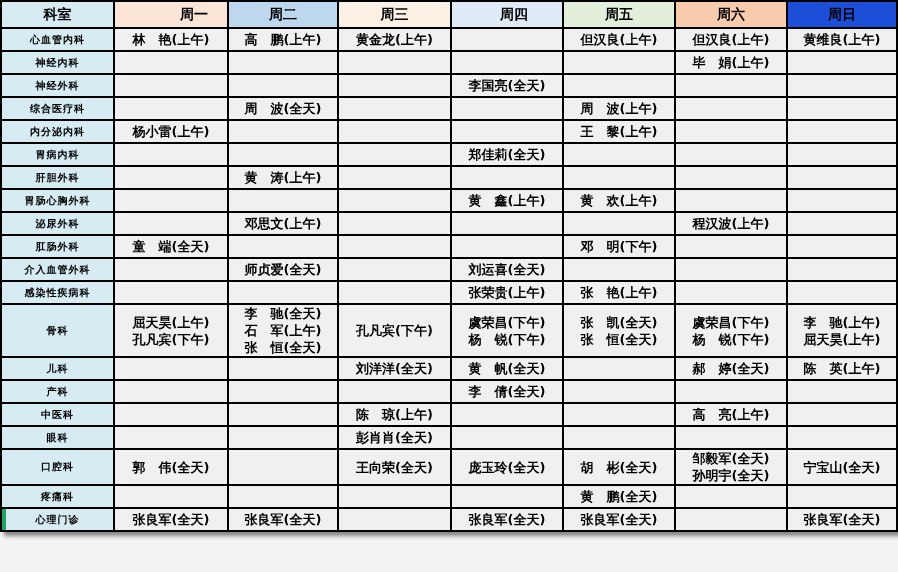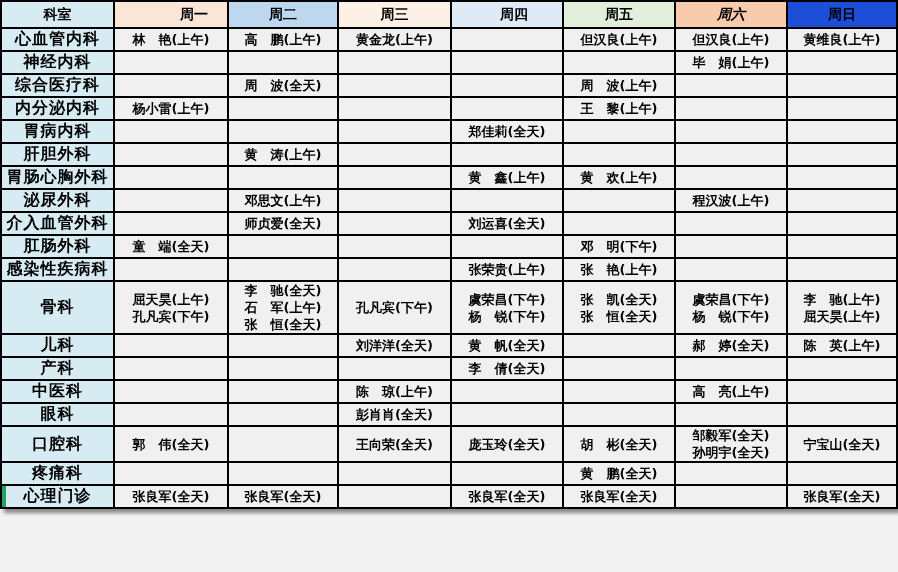--- a/index.html
+++ b/index.html
@@ -34,21 +34,21 @@
   }
   thead th {
     height: 25px;
     font-size: 14px;
   }
   thead th.corner {
     background: var(--dept-bg, #d6ebf2);
   }
   tbody th.dept {
     background: var(--dept-bg, #d6ebf2);
-    font-size: 16px;
+    font-size: 10px;
     height: 21px;
     letter-spacing: 1px;
   }
   td.cell {
     background: var(--cell-bg, #f0f0f0);
     font-size: 13px;
     height: 21px;
   }
   td.cell .entry {
     line-height: 17px;
@@ -74,21 +74,21 @@
       <col style="width:110px">
     </colgroup>
     <thead>
       <tr id="header-row">
         <th class="corner">科室</th>
       <th style="background: rgb(251, 229, 214); padding-left: 48px;">周一</th>
           <th style="background: rgb(189, 215, 238);">周二</th>
           <th style="background: rgb(253, 240, 228); border-radius: 12px;">周三</th>
           <th style="background: rgb(222, 234, 246); padding-left: 16px;">周四</th>
           <th style="background: rgb(226, 239, 218); margin-top: 36px;">周五</th>
-          <th style="background: rgb(248, 203, 173); font-style: italic;">周六</th>
+          <th style="background: rgb(248, 203, 173);">周六</th>
           <th style="background: #1d4ed8;">周日</th>
         </tr>
     </thead>
     <tbody id="schedule-body">
         <tr>
           <th class="dept">心血管内科</th>
           <td class="cell">
             <div class="entry">林　艳(上午)</div>
           </td>
           <td class="cell">
@@ -114,20 +114,32 @@
           <td class="cell"></td>
           <td class="cell"></td>
           <td class="cell"></td>
           <td class="cell"></td>
           <td class="cell">
             <div class="entry">毕　娟(上午)</div>
           </td>
           <td class="cell"></td>
         </tr>
         <tr>
+          <th class="dept">神经外科</th>
+          <td class="cell"></td>
+          <td class="cell"></td>
+          <td class="cell"></td>
+          <td class="cell">
+            <div class="entry">李国亮(全天)</div>
+          </td>
+          <td class="cell"></td>
+          <td class="cell"></td>
+          <td class="cell"></td>
+        </tr>
+        <tr>
           <th class="dept">综合医疗科</th>
           <td class="cell"></td>
           <td class="cell">
             <div class="entry">周　波(全天)</div>
           </td>
           <td class="cell"></td>
           <td class="cell"></td>
           <td class="cell">
             <div class="entry">周　波(上午)</div>
           </td>
@@ -194,44 +206,44 @@
           </td>
           <td class="cell"></td>
           <td class="cell"></td>
           <td class="cell"></td>
           <td class="cell">
             <div class="entry">程汉波(上午)</div>
           </td>
           <td class="cell"></td>
         </tr>
         <tr>
+          <th class="dept">肛肠外科</th>
+          <td class="cell">
+            <div class="entry">童　端(全天)</div>
+          </td>
+          <td class="cell"></td>
+          <td class="cell"></td>
+          <td class="cell"></td>
+          <td class="cell">
+            <div class="entry">邓　明(下午)</div>
+          </td>
+          <td class="cell"></td>
+          <td class="cell"></td>
+        </tr>
+        <tr>
           <th class="dept">介入血管外科</th>
           <td class="cell"></td>
           <td class="cell">
             <div class="entry">师贞爱(全天)</div>
           </td>
           <td class="cell"></td>
           <td class="cell">
             <div class="entry">刘运喜(全天)</div>
           </td>
           <td class="cell"></td>
-          <td class="cell"></td>
-          <td class="cell"></td>
-        </tr>
-        <tr>
-          <th class="dept">肛肠外科</th>
-          <td class="cell">
-            <div class="entry">童　端(全天)</div>
-          </td>
-          <td class="cell"></td>
-          <td class="cell"></td>
-          <td class="cell"></td>
-          <td class="cell">
-            <div class="entry">邓　明(下午)</div>
-          </td>
           <td class="cell"></td>
           <td class="cell"></td>
         </tr>
         <tr>
           <th class="dept">感染性疾病科</th>
           <td class="cell"></td>
           <td class="cell"></td>
           <td class="cell"></td>
           <td class="cell">
             <div class="entry">张荣贵(上午)</div>

